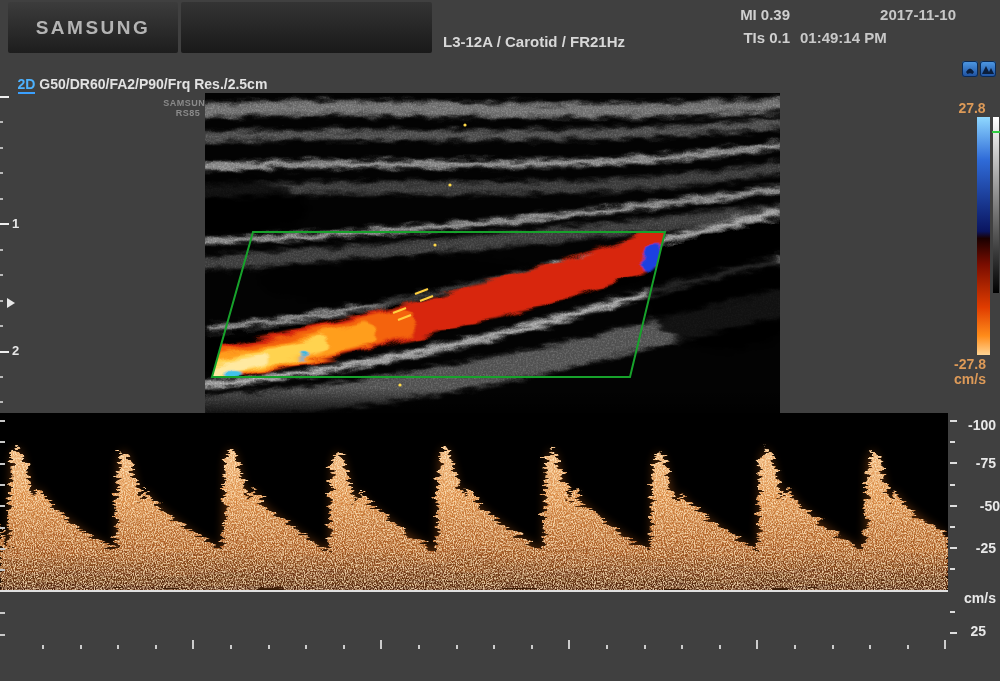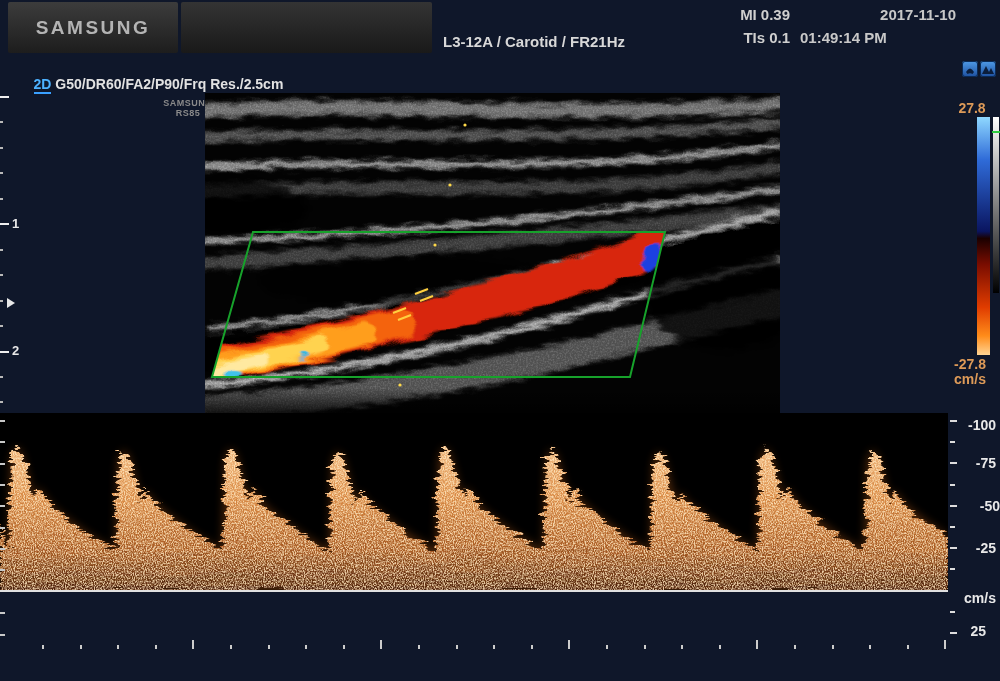--- a/index.html
+++ b/index.html
@@ -1,16 +1,16 @@
 <!DOCTYPE html>
 <html><head>
 <meta charset="utf-8">
 <style>
   html,body{margin:0;padding:0;background:#000;}
-  #screen{position:relative;width:1000px;height:681px;background:#0f172a;overflow:hidden;
+  #screen{position:relative;width:1000px;height:681px;background:#404040;overflow:hidden;
           font-family:"Liberation Sans","DejaVu Sans",sans-serif;font-weight:bold;color:#ddd;}
   .abs{position:absolute;}
   .panel{position:absolute;top:2px;height:51px;border-radius:2px;
          background:linear-gradient(#3c3c3c,#1d1d1d);}
   .brand{color:#b4b4b4;font-size:19px;letter-spacing:2.5px;}
   .hdr{color:#d8d8d8;font-size:15px;white-space:pre;}
   .hline{display:flex;justify-content:flex-end;gap:4px;color:#cfcfcf;font-size:15px;}
   .modelabel{color:#4db2ff;border-bottom:2px solid #3aa0ff;padding-bottom:0px;}
   .paramrow{font-size:14px;color:#e2e2e2;white-space:pre;}
   .oscale{color:#dd9a58;font-size:14px;text-align:center;}
@@ -38,21 +38,21 @@
     <span>0.39</span>
   </div>
   <div class="abs hline" style="left:690px;top:29px;width:100px;">
     <span>TIs</span>
     <span>0.1</span>
   </div>
 
   <div class="abs hdr" style="left:800px;top:6px;width:156px;text-align:right;color:#c8c8c8;">2017-11-10</div>
   <div class="abs hdr" style="left:800px;top:29px;width:156px;text-align:left;color:#c8c8c8;">01:49:14 PM</div>
 
-  <div class="abs paramrow" style="left:18px;top:60px;">
+  <div class="abs paramrow" style="left:2px;top:60px;">
     <span class="modelabel">2D</span><span> </span><span>G50/DR60/FA2/P90/Frq Res./2.5cm</span>
   </div>
   <div class="abs paramrow" style="left:455px;top:77px;">
     <span class="modelabel">PW</span><span> </span><span>G43/5.76kHz/F1/ 1.5mm:60°/@1.8cm</span>
   </div>
 
   <div class="iconbtn" style="left:962px;top:61px;">
     <svg width="16" height="16" viewBox="0 0 16 16">
         <path d="M4 11 Q8 4 12 11 L10.5 13 Q8 11.5 5.5 13 Z" fill="#0b1e3c"></path>
       </svg>

